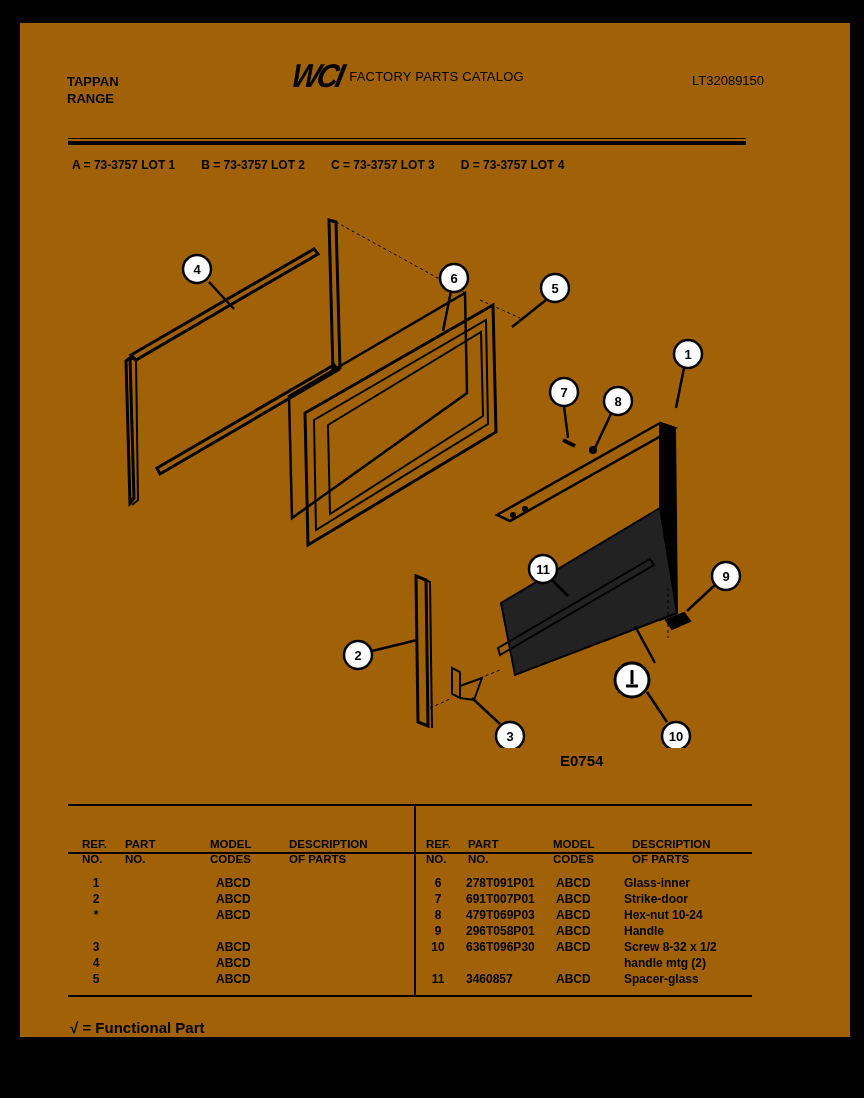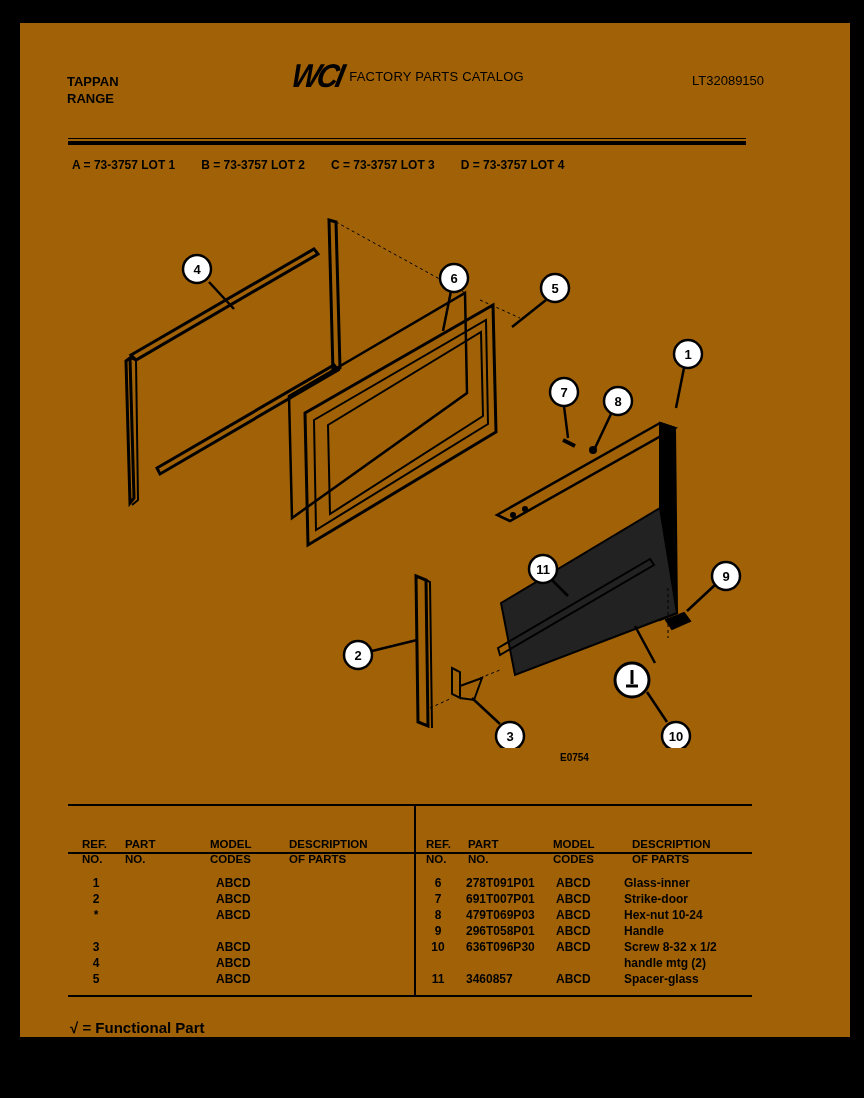--- a/index.html
+++ b/index.html
@@ -18,21 +18,21 @@
       transform: skewX(-12deg) scaleY(1.1); line-height: 30px; margin-right: 8px;
       font-family: "Liberation Sans", sans-serif;
     }
     .logo-text { font-size: 13px; font-weight: normal; letter-spacing: 0.2px; }
     .hdr-right { left: 640px; top: 50px; font-size: 13px; font-weight: normal; margin-left: 32px; }
     .rule-thin { left: 48px; top: 115px; width: 678px; height: 1px; background: #000; }
     .rule-thick { left: 48px; top: 118px; width: 678px; height: 4px; background: #000; }
     .lots { left: 52px; top: 135px; font-size: 12px; font-weight: bold; display: flex; }
     .lots span { margin-right: 26px; text-align: right; }
     .diagram { left: 80px; top: 185px; width: 700px; height: 540px; }
-    .diagram-id { left: 540px; top: 729px; font-size: 10px; font-weight: bold; }
+    .diagram-id { left: 540px; top: 729px; font-size: 15px; font-weight: bold; }
     .tbl-top { left: 48px; top: 781px; width: 684px; height: 2px; background: #000; }
     .tbl-hdr-rule { left: 48px; top: 829px; width: 684px; height: 2px; background: #000; }
     .tbl-bot { left: 48px; top: 972px; width: 684px; height: 2px; background: #000; }
     .tbl-vdiv { left: 394px; top: 781px; width: 2px; height: 193px; background: #000; }
     .th { font-size: 11.5px; font-weight: bold; line-height: 15px; top: 795px; margin-top: 19px; }
     .row { font-size: 12px; font-weight: bold; line-height: 16px; }
     .ref { width: 22px; text-align: center; }
     .footer-note { font-size: 15px; font-weight: bold; }
     .page-code { left: 388px; top: 1051px; font-size: 14px; font-weight: bold; margin-top: 31px; }
     .date { left: 706px; top: 1022px; font-size: 10px; font-weight: bold; }

